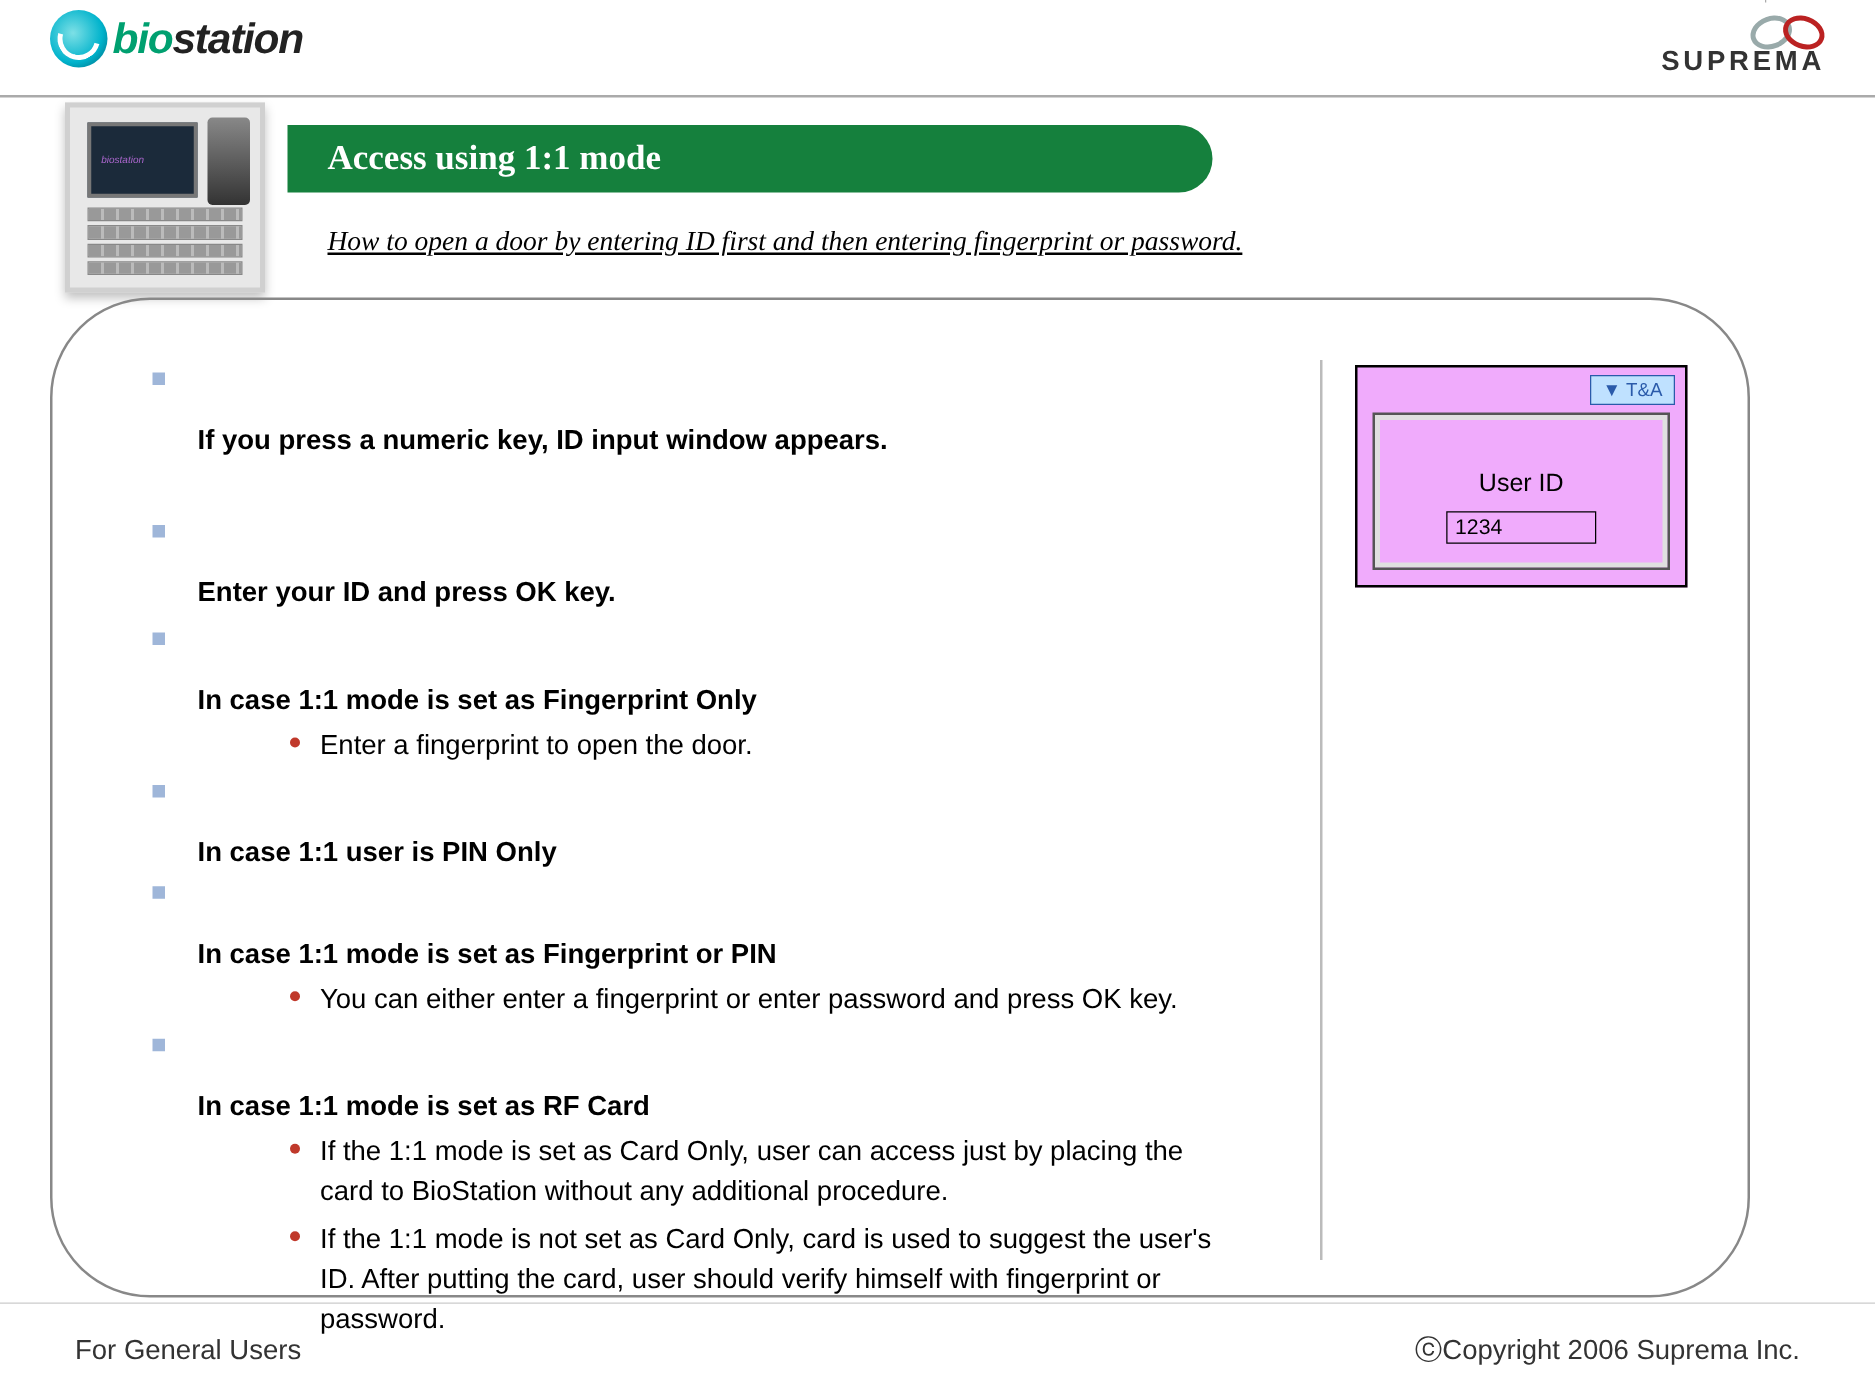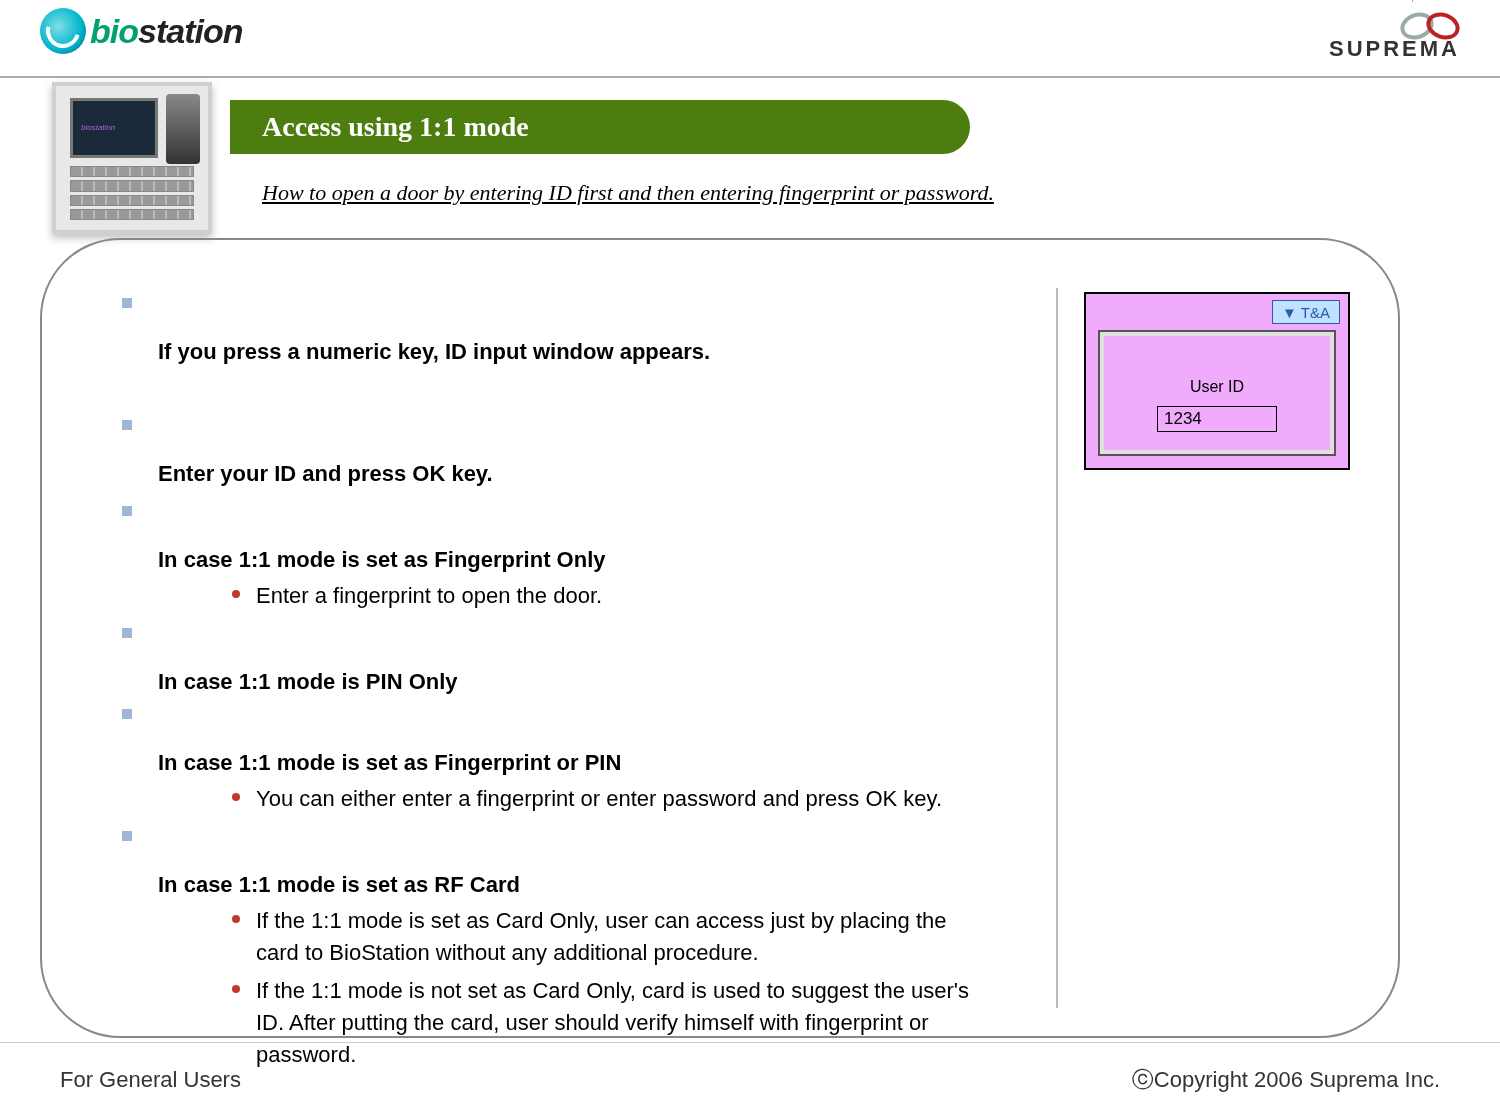--- a/index.html
+++ b/index.html
@@ -38,21 +38,21 @@
     box-shadow:0 4px 8px rgba(0,0,0,0.25);
   }
   .device-thumb .screen{ position:absolute; left:14px; top:12px; width:88px; height:60px; background:#1b2a3a; border:3px solid #777; }
   .device-thumb .screen-label{ position:absolute; left:8px; top:22px; font-size:8px; color:#a6c; font-style:italic;}
   .device-thumb .scanner{ position:absolute; right:8px; top:8px; width:34px; height:70px; background:linear-gradient(180deg,#888,#333); border-radius:4px;}
   .device-thumb .keypad{ position:absolute; left:14px; bottom:10px; right:14px; height:54px; display:flex; flex-direction:column; gap:3px;}
   .device-thumb .krow{ flex:1; background:repeating-linear-gradient(90deg,#999,#999 10px,#bbb 10px,#bbb 12px); border:1px solid #888;}
 
   .title-pill{
     position:absolute; left:230px; top:22px;
-    width:740px; height:54px; background:#4d7c0f; color:#fff;
+    width:740px; height:54px; background:#15803d; color:#fff;
     border-radius:0 30px 30px 0; display:flex; align-items:center;
     padding-left:32px; font-size:28px; font-family:"Times New Roman",serif; font-weight:bold;
   }
   .subtitle{
     position:absolute; left:262px; top:102px;
     font-family:"Times New Roman",serif; font-style:italic; font-size:22px;
     text-decoration:underline; color:#000;
   }
 
   .rounded-box{
@@ -72,21 +72,21 @@
   .b2-text{ font-weight:normal; color:#000; max-width:720px; }
 
   .divider-v{ position:absolute; right:340px; top:48px; width:2px; height:720px; background:#bbb; }
 
   .device-screen{
     position:absolute; right:48px; top:52px;
     width:266px; height:178px; border:2px solid #000; background:#f0abfc;
   }
   .ta-tab{ position:absolute; right:8px; top:6px; width:68px; height:24px; border:1px solid #2a5aaa; background:#bfe1ff; color:#2a5aaa; font-size:15px; display:flex; align-items:center; justify-content:center; gap:2px;}
   .inner-panel{ position:absolute; left:12px; top:36px; right:12px; bottom:12px; border:2px solid #555; box-shadow:inset 0 0 0 4px #e0e0e0; display:flex; flex-direction:column; align-items:center; justify-content:center; gap:10px;}
-  .uid-label{ font-size:16px; color:#000;margin-top:24px; }
+  .uid-label{ font-size:20px; color:#000;margin-top:24px; }
   .uid-box{ width:120px; height:26px; border:1px solid #000; display:flex; align-items:center; padding:12px 6px; font-size:17px;}
 
   .page-num-box{
     position:absolute; right:40px; bottom:100px;
     width:48px; height:36px; border-left:1px solid #aaa; border-top:1px solid #aaa;
     display:flex; align-items:flex-end; justify-content:center; font-size:19px; color:#333; padding-bottom:2px;
   }
 
   .footer{
     position:absolute; left:0; right:0; bottom:0;
@@ -145,21 +145,21 @@
         <div class="b1-marker"></div>
         <div class="b1-text">In case 1:1 mode is set as Fingerprint Only</div>
       </div>
       <div class="b2">
         <div class="b2-marker"></div>
         <div class="b2-text">Enter a fingerprint to open the door.</div>
       </div>
 
       <div class="b1 b1-group" style="margin-bottom:2px;">
         <div class="b1-marker"></div>
-        <div class="b1-text">In case 1:1 mode is PIN Only</div>
+        <div class="b1-text">In case 1:1 user is PIN Only</div>
       </div>
 
       <div class="b1 b1-group" style="margin-bottom:2px;">
         <div class="b1-marker"></div>
         <div class="b1-text">In case 1:1 mode is set as Fingerprint or PIN</div>
       </div>
       <div class="b2">
         <div class="b2-marker"></div>
         <div class="b2-text">You can either enter a fingerprint or enter password and press OK key.</div>
       </div>

